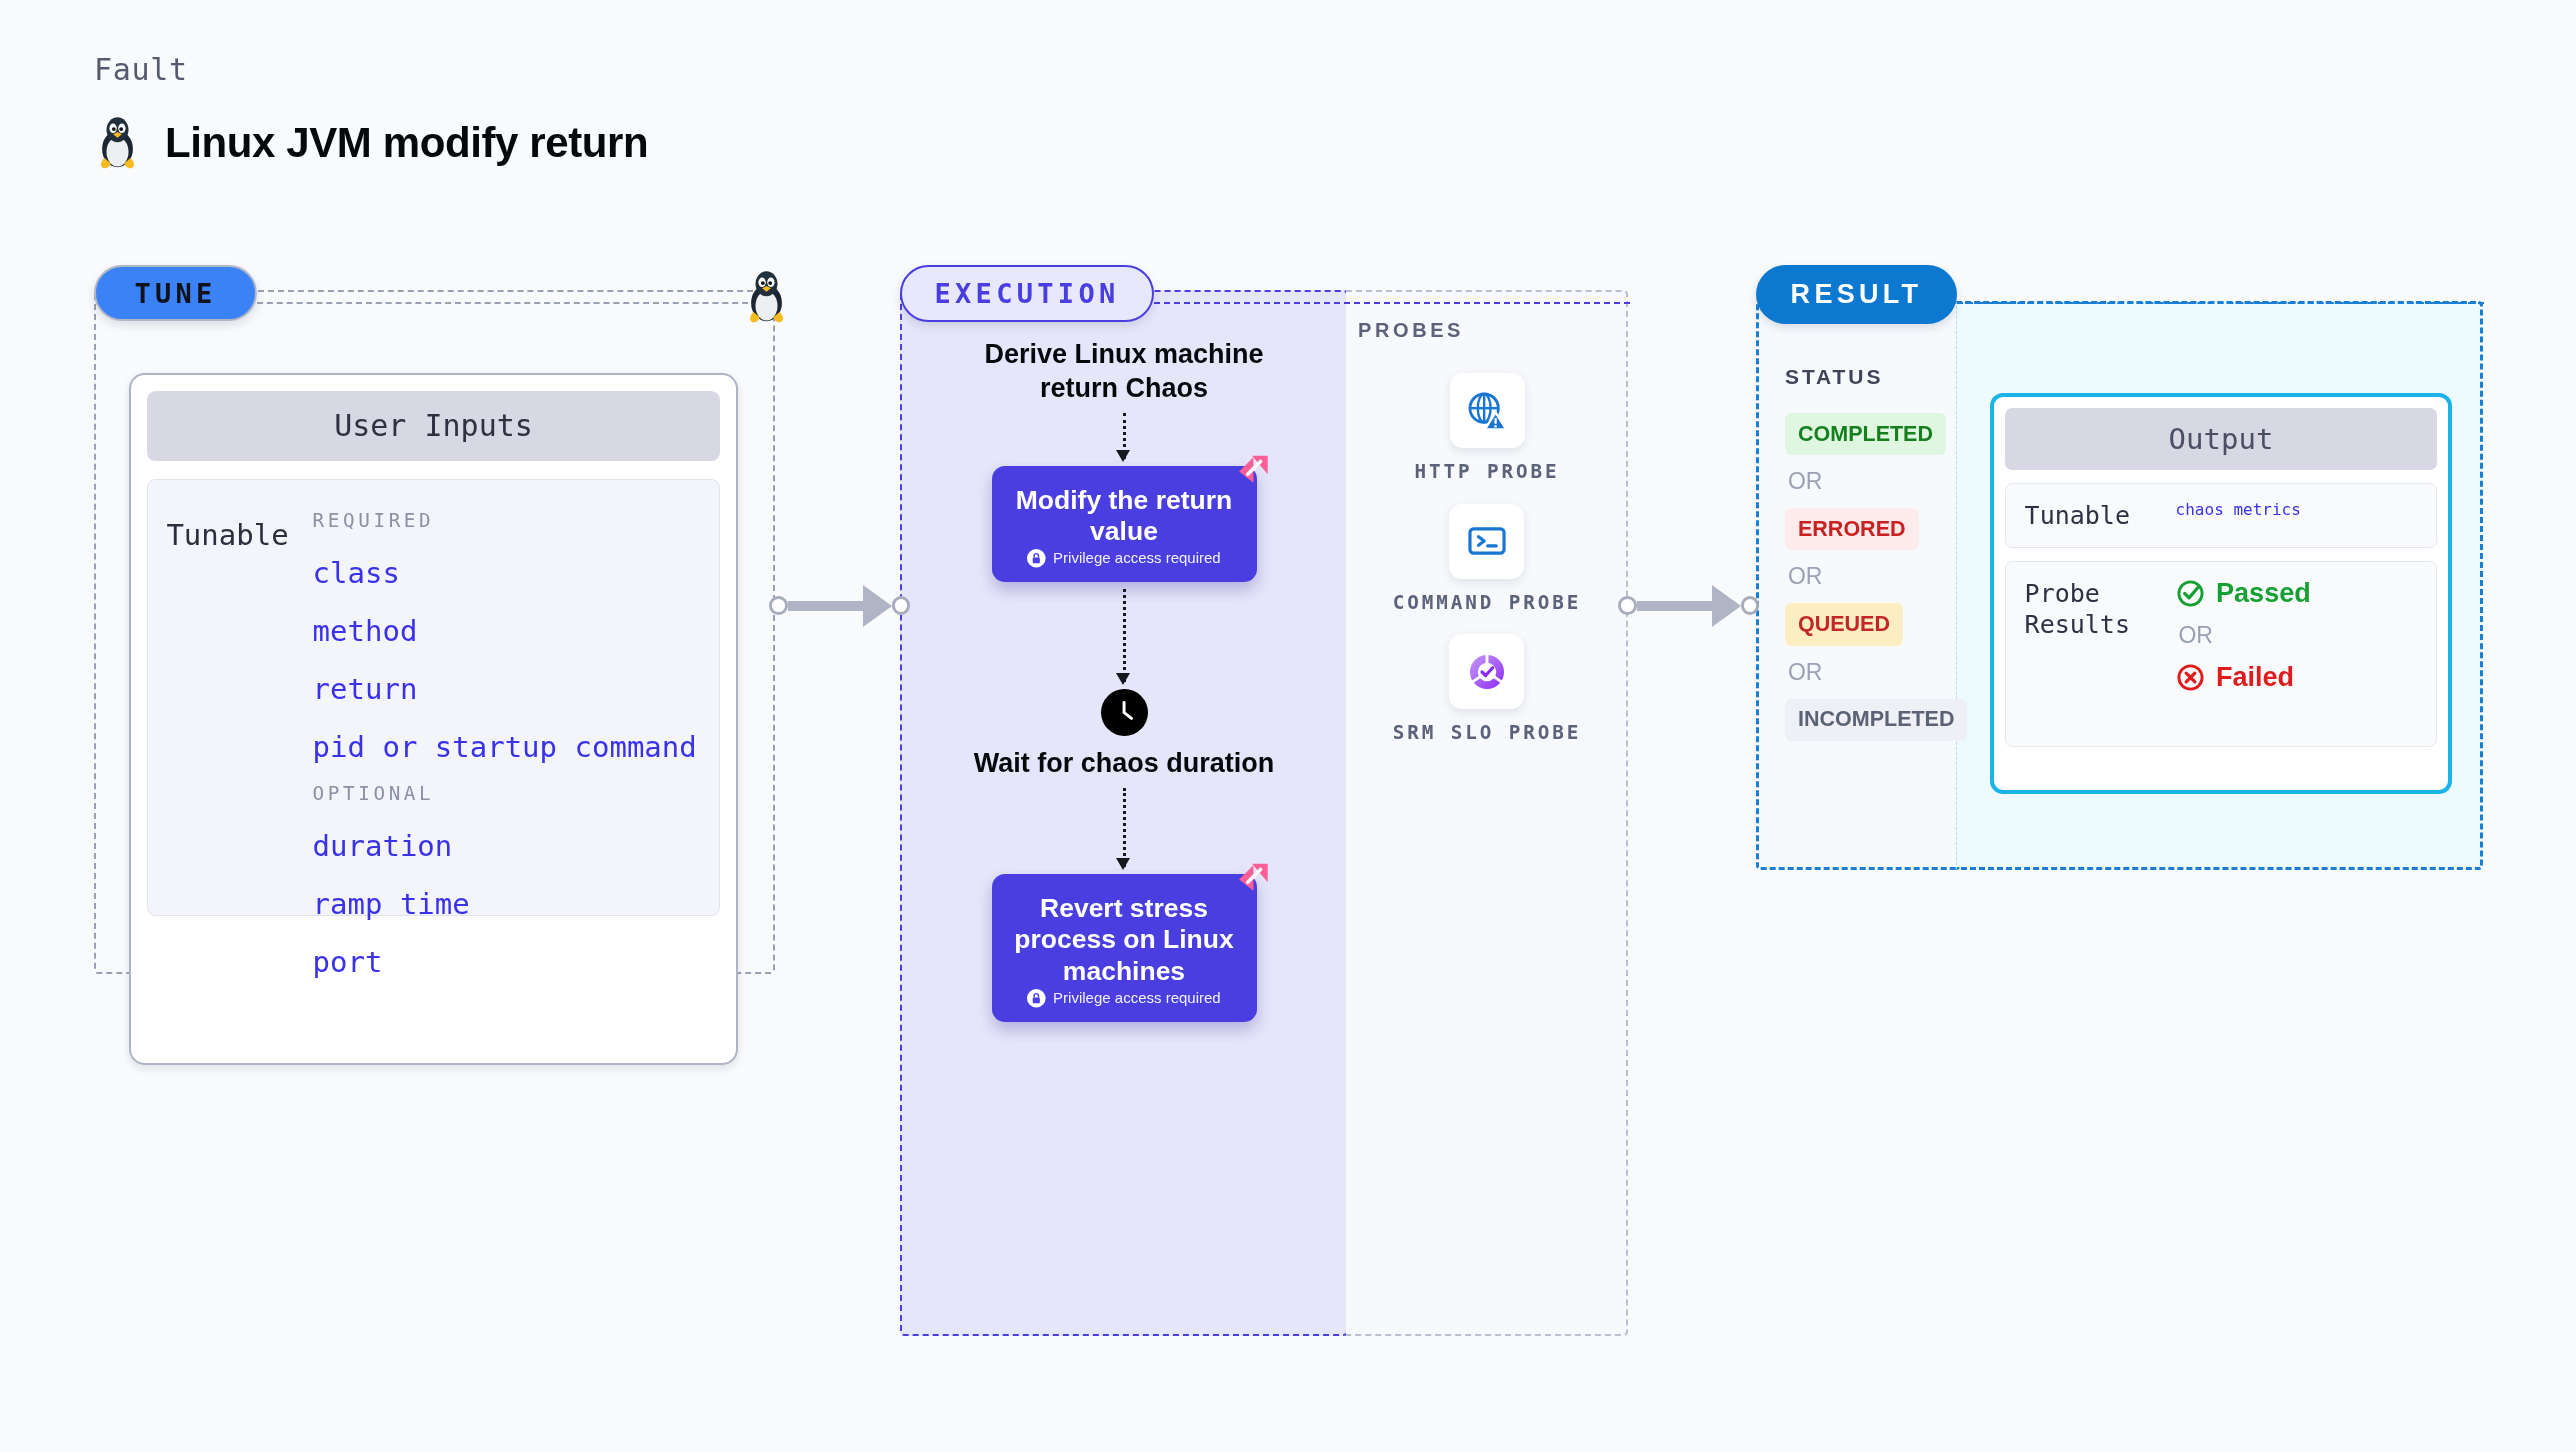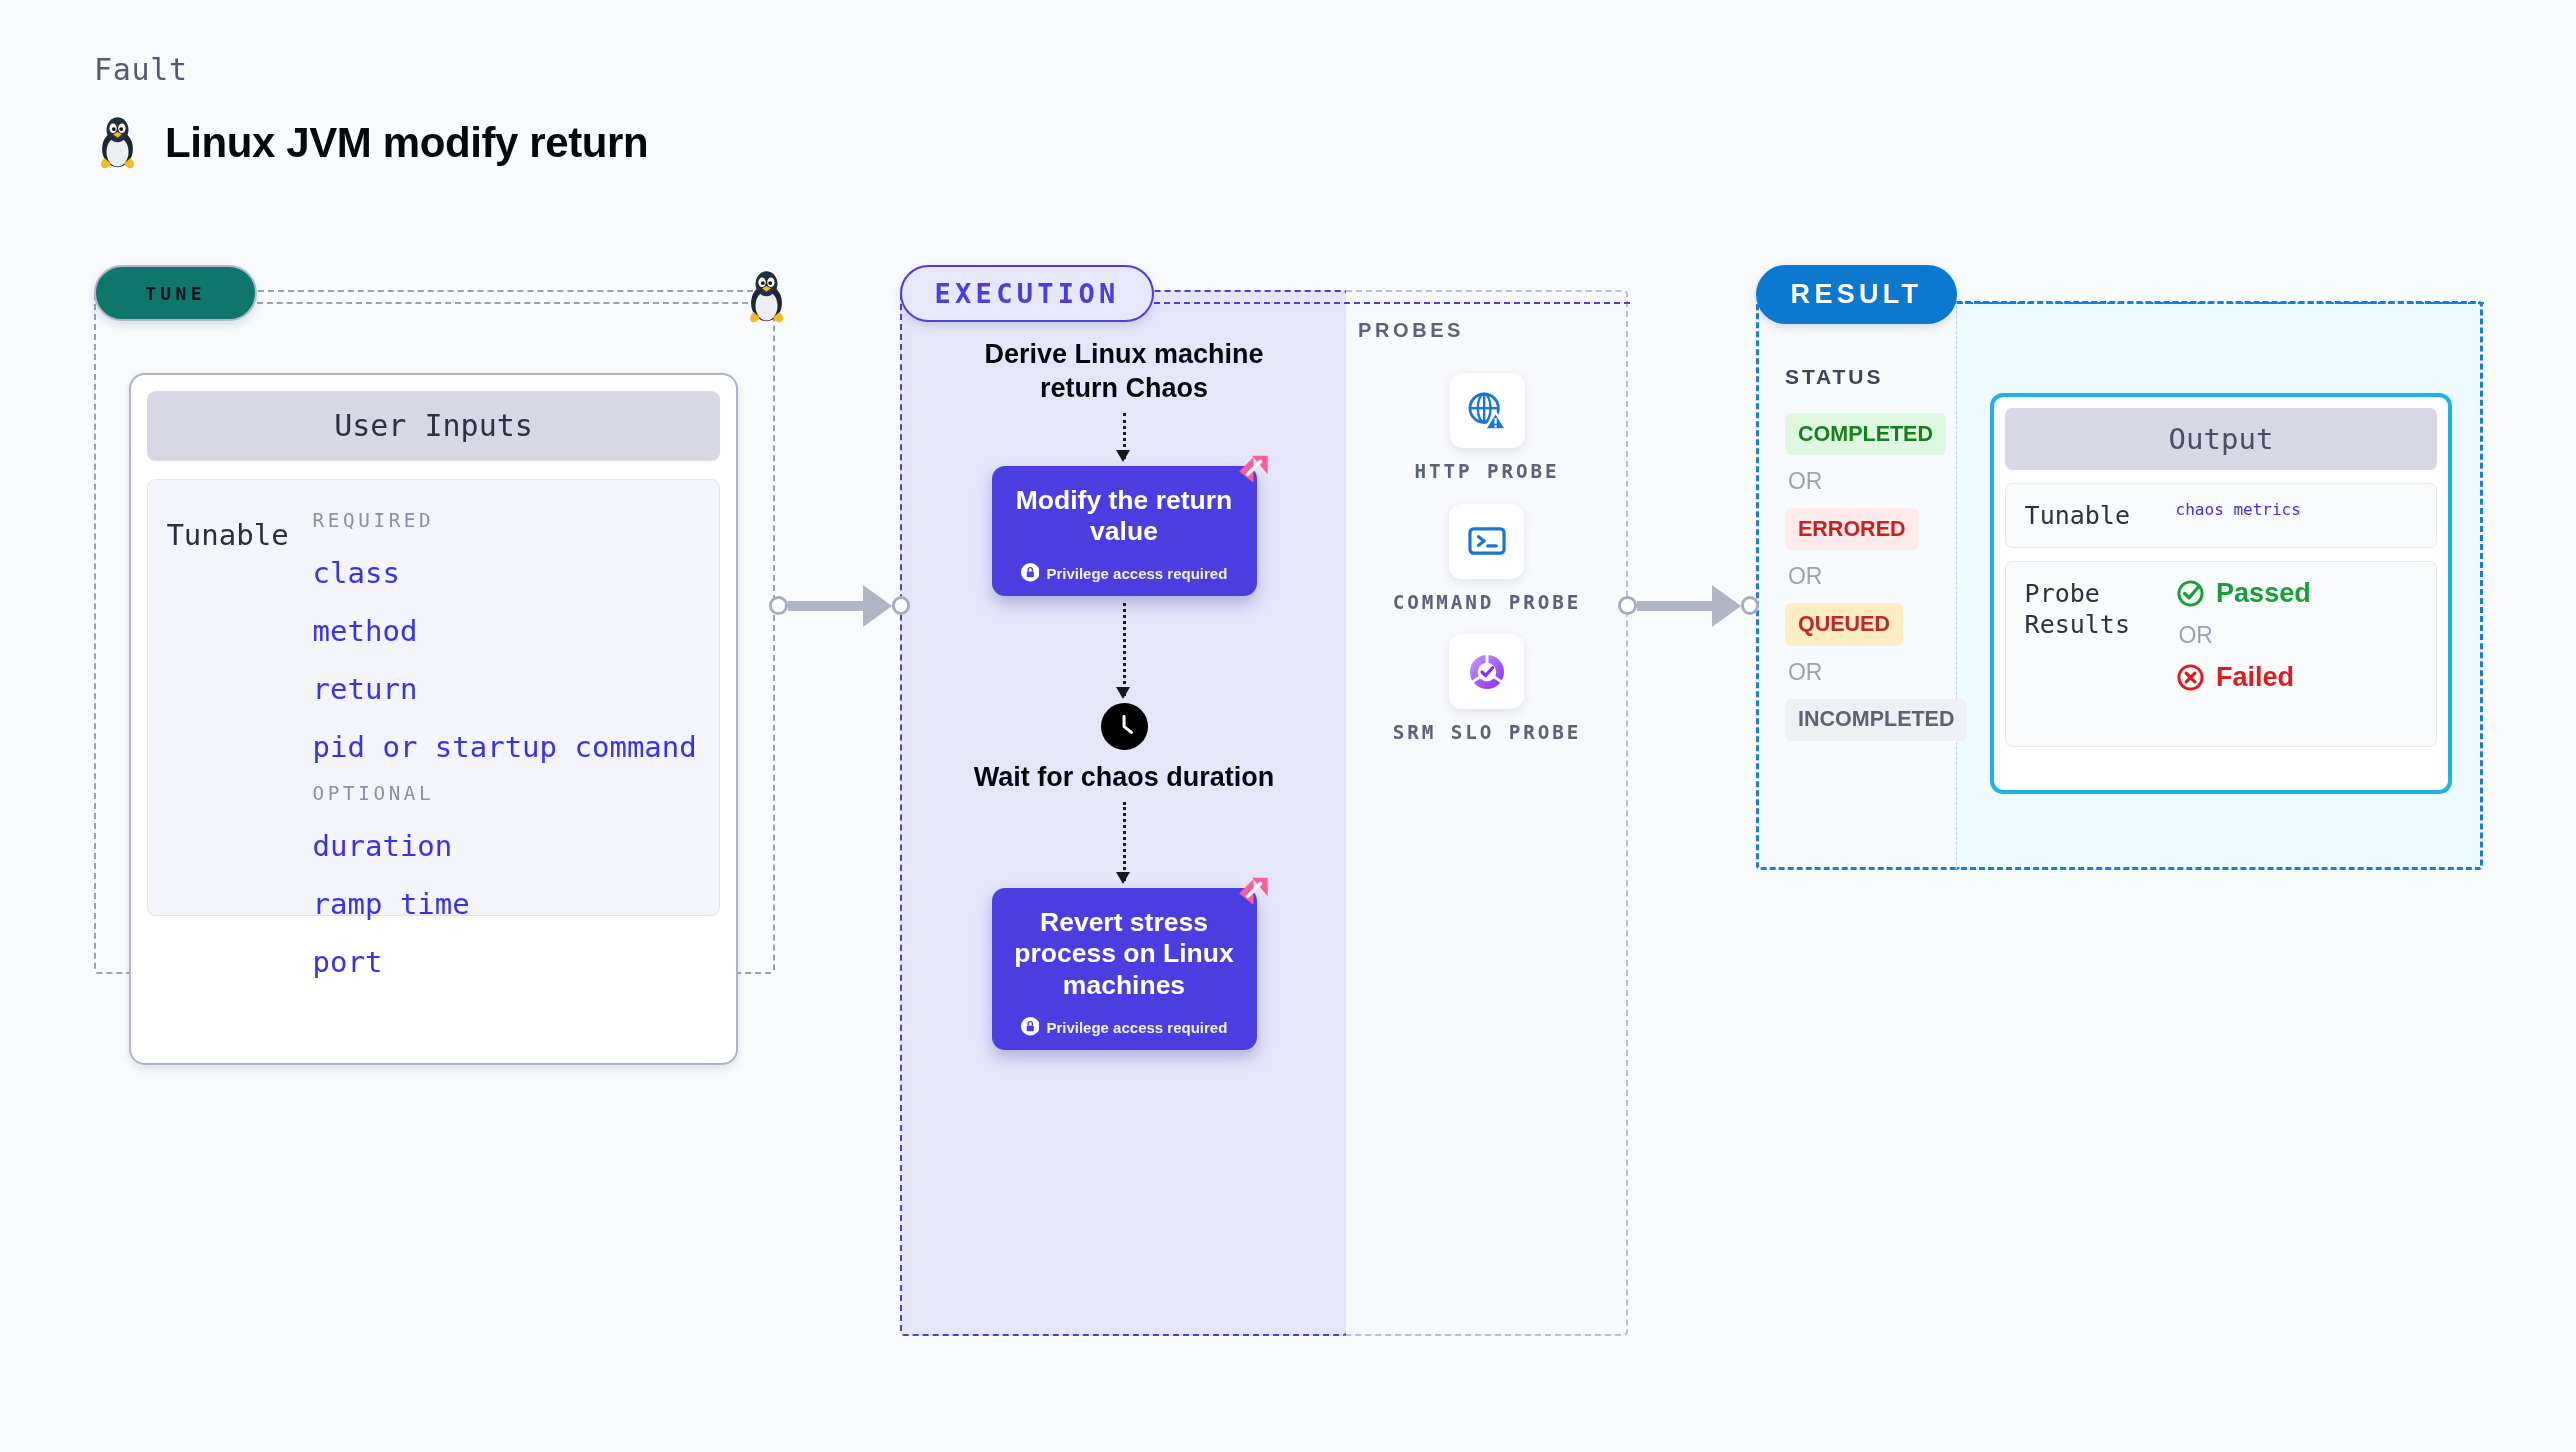--- a/index.html
+++ b/index.html
@@ -30,22 +30,22 @@
     border:2.9px dashed #b9bfd0;border-left:none;border-radius:0 4.3px 4.3px 0;background:#f7f9fc;}
   #status-box{left:1756px;top:301px;width:201px;height:569px;
     border:3.6px dashed #1a7fd4;border-right:none;border-radius:4.3px 0 0 4.3px;background:#f7fafd;}
   #result-box{left:1956px;top:301px;width:527px;height:569px;
     border:3.6px dashed #1a7fd4;border-left:0.7px dashed #c6d6e2;border-radius:0 4.3px 4.3px 0;background:#edfbfe;}
 
   
   .pill{position:absolute;display:flex;align-items:center;justify-content:center;
     border-radius:716px;font-weight:bold;letter-spacing:4.3px;box-sizing:border-box;
     box-shadow:0 4.3px 10px rgba(30,35,70,.13);}
-  #pill-tune{left:94px;top:265px;width:163px;height:56px;background:#0f766e;
-    border:2.9px solid #b2b7c8;color:#11131c;font-size:18px;}
+  #pill-tune{left:94px;top:265px;width:163px;height:56px;background:#3b82f6;
+    border:2.9px solid #b2b7c8;color:#11131c;font-size:27px;}
   #pill-exec{left:900px;top:265px;width:254px;height:57px;background:#e8e8fd;
     border:2.9px solid #4a3ee0;color:#4a3ee0;font-size:27px;}
   #pill-result{left:1756px;top:265px;width:201px;height:59px;background:#0d78cf;
     border:none;color:#ffffff;font-size:27px;}
 
   
   #tune-card{position:absolute;left:129px;top:373px;width:609px;height:692px;
     background:#ffffff;border:2.9px solid #aeb4c6;border-radius:15.8px;box-sizing:border-box;
     padding:15.8px;box-shadow:0 3.6px 8.6px rgba(20,25,50,.10);}
   #tune-head{height:70px;background:#d7d8e4;border-radius:8.6px;display:flex;
@@ -63,21 +63,21 @@
   .step-plain{font-size:27px;font-weight:bold;color:#07080c;text-align:center;
     line-height:1.27;width:301px;}
   .dashv{width:0;border-left:3.6px dotted #16181d;height:46px;position:relative;margin:7.2px 0;}
   .dashv:after{content:"";position:absolute;left:-9.3px;bottom:-2.9px;
     border-left:7.9px solid transparent;border-right:7.9px solid transparent;
     border-top:12px solid #16181d;}
   .card{position:relative;width:265px;background:#4a3ee0;border-radius:13px;
     padding:18.6px 14.3px 14.3px;box-sizing:border-box;text-align:center;
     box-shadow:0 7.2px 15.8px rgba(45,40,140,.28);}
   .card-t{font-size:26.5px;font-weight:bold;color:#ffffff;line-height:1.2;}
-  .priv{display:flex;align-items:flex-end;justify-content:center;gap:7.2px;margin-top:15px;font-weight:bold;}
+  .priv{display:flex;align-items:flex-start;justify-content:center;gap:7.2px;margin-top:1px;}
   .priv span{font-size:15px;color:#f2f2ff;}
   .corner{position:absolute;right:-15.8px;top:-15.8px;width:40px;height:40px;}
   .clock{width:47px;height:47px;border-radius:50%;background:#000;position:relative;margin-bottom:10px;}
   .clock:before{content:"";position:absolute;left:50%;top:11.5px;width:2.9px;height:13.6px;
     background:#fff;transform:translateX(-50%);border-radius:1.4px;}
   .clock:after{content:"";position:absolute;left:50%;top:22px;width:10.7px;height:2.9px;
     background:#fff;border-radius:1.4px;transform-origin:left center;transform:rotate(38deg);}
 
   
   #probe-title{position:absolute;left:1358px;top:319px;font-size:20px;letter-spacing:3.6px;

